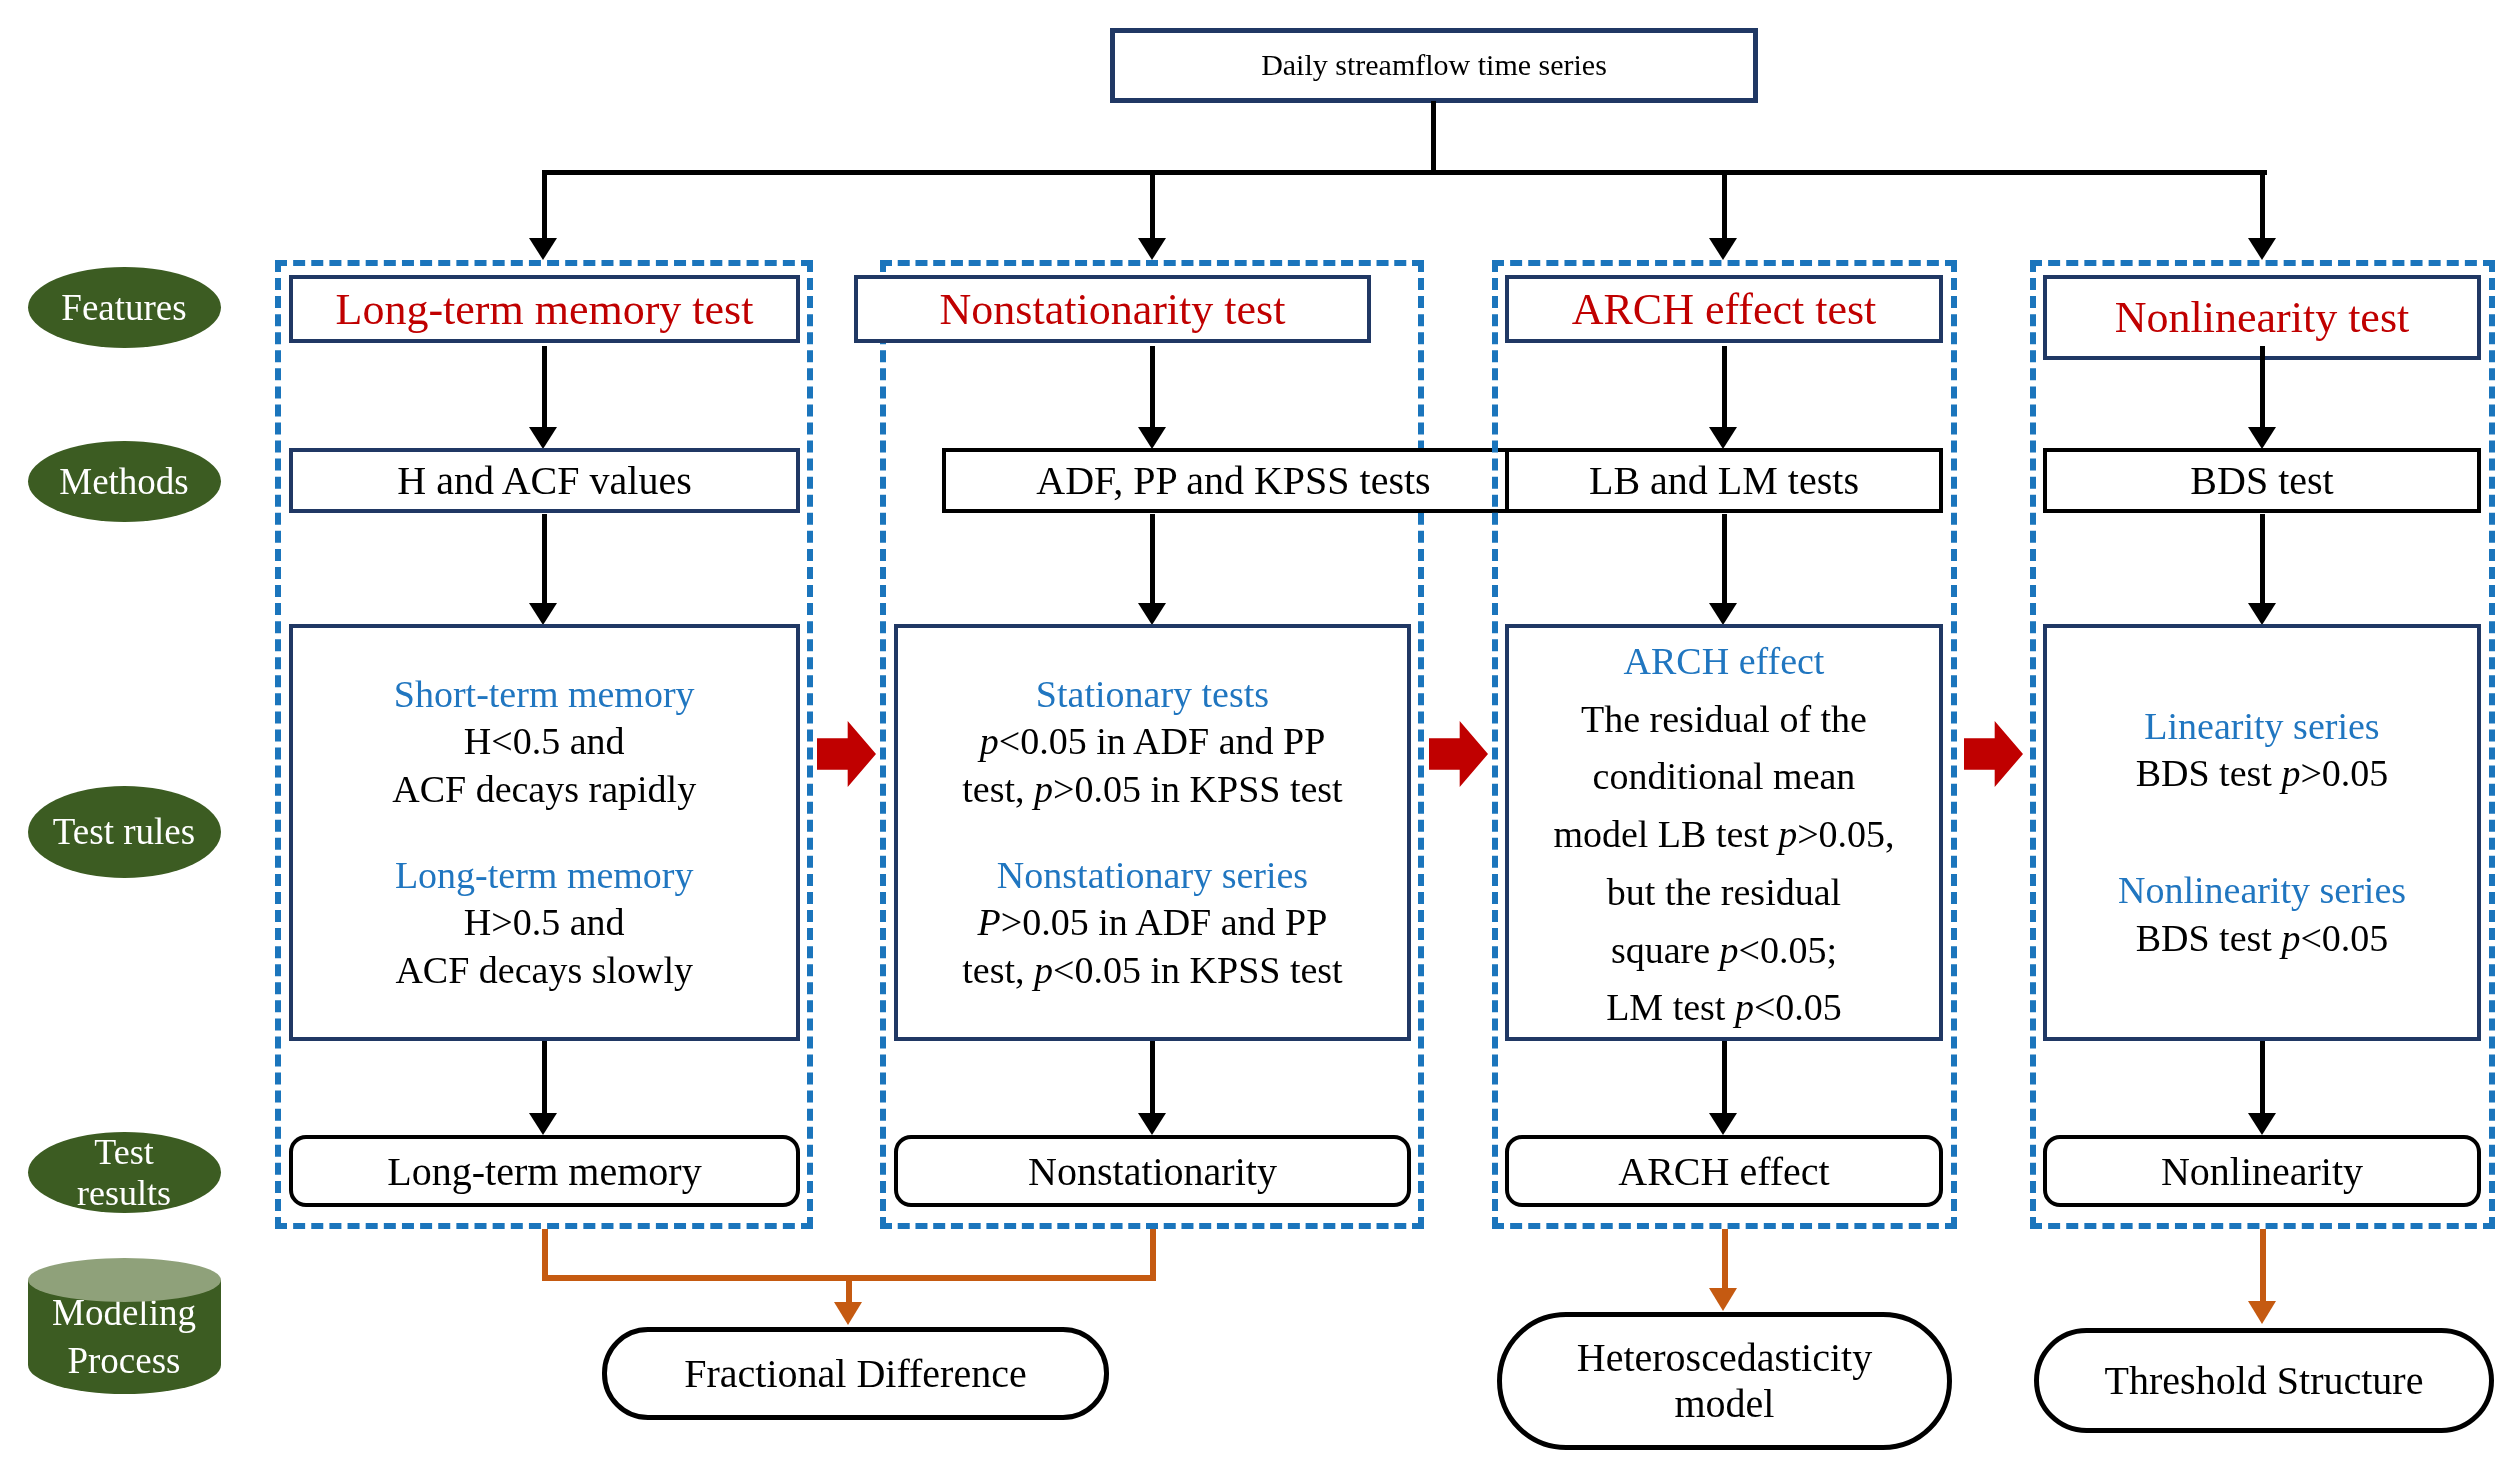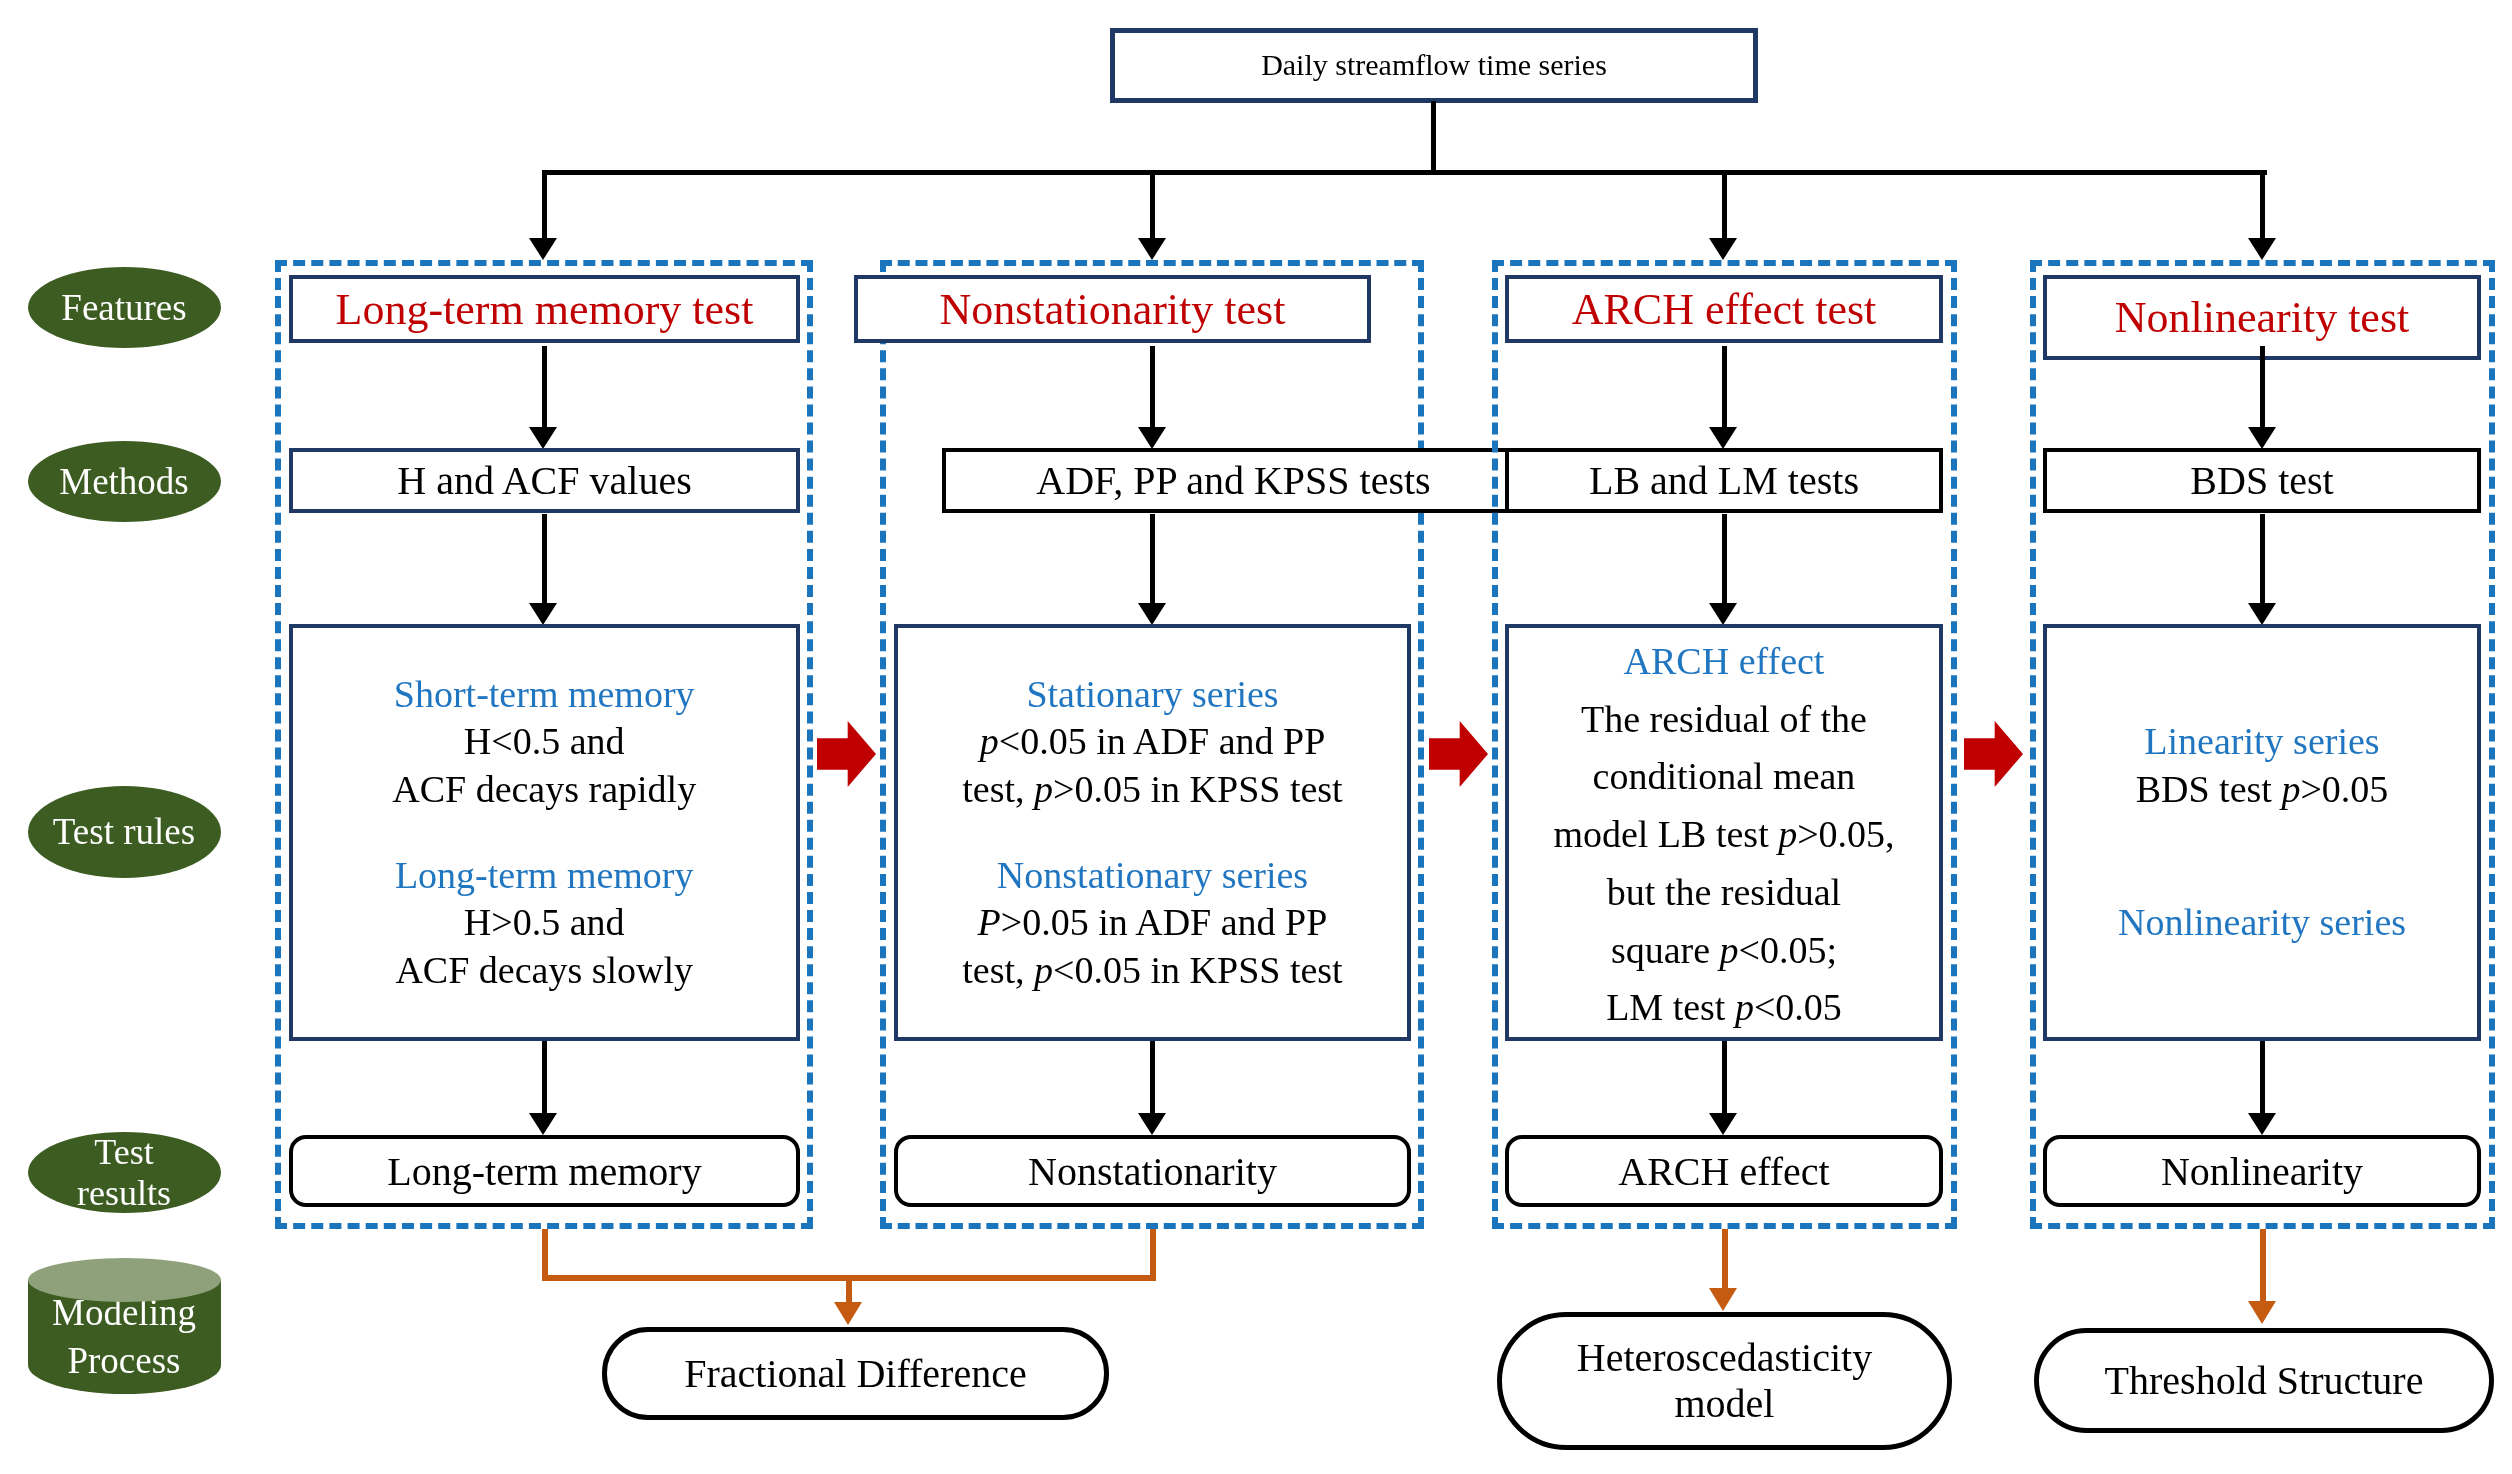--- a/index.html
+++ b/index.html
@@ -81,21 +81,21 @@
     <div class="blockarrow" style="left: 817px; top: 721px; width: 59px; height: 66px;"></div>
     <div class="col" style="left: 880px; top: 260px; width: 544px; height: 969px;"></div>
     <div class="box hdr" style="left: 854px; top: 275px; width: 517px; height: 68px;">Nonstationarity test</div>
     <div class="vline" style="left: 1150px; top: 346px; height: 83px;"></div>
     <div class="ahead" style="left: 1138px; top: 427px;"></div>
     <div class="box mth" style="left: 942px; top: 448px; width: 583px; height: 65px;">ADF, PP and KPSS tests</div>
     <div class="vline" style="left: 1150px; top: 514px; height: 92px;"></div>
     <div class="ahead" style="left: 1138px; top: 603px;"></div>
     <div class="box rules" style="left: 894px; top: 624px; width: 517px; height: 417px;">
       <div class="grp">
-        <div class="rule-heading">Stationary series</div>
+        <div class="rule-heading">Stationary tests</div>
         <div><i>p</i>&lt;0.05 in ADF and PP</div>
         <div>test, <i>p</i>&gt;0.05 in KPSS test</div>
       </div>
       <div class="grp">
         <div class="rule-heading">Nonstationary series</div>
         <div><i>P</i>&gt;0.05 in ADF and PP</div>
         <div>test, <i>p</i>&lt;0.05 in KPSS test</div>
       </div>
     </div>
     <div class="vline" style="left: 1150px; top: 1041px; height: 75px;"></div>
@@ -131,20 +131,21 @@
     <div class="box mth" style="left: 2043px; top: 448px; width: 438px; height: 65px;">BDS test</div>
     <div class="vline" style="left: 2260px; top: 514px; height: 92px;"></div>
     <div class="ahead" style="left: 2248px; top: 603px;"></div>
     <div class="box rules" style="left: 2043px; top: 624px; width: 438px; height: 417px;">
       <div class="grp">
         <div class="rule-heading">Linearity series</div>
         <div>BDS test <i>p</i>&gt;0.05</div>
       </div>
       <div class="grp">
         <div class="rule-heading">Nonlinearity series</div>
+        <div>BDS test <i>p</i>&lt;0.05</div>
       </div>
     </div>
     <div class="vline" style="left: 2260px; top: 1041px; height: 75px;"></div>
     <div class="ahead" style="left: 2248px; top: 1113px;"></div>
     <div class="box res" style="left: 2043px; top: 1135px; width: 438px; height: 72px;">Nonlinearity</div>
     <div class="oline" style="left: 542px; top: 1229px; width: 5.5px; height: 51px;"></div>
     <div class="oline" style="left: 1150px; top: 1229px; width: 5.5px; height: 51px;"></div>
     <div class="oline" style="left: 542px; top: 1275px; width: 614px; height: 5.5px;"></div>
     <div class="oline" style="left: 846px; top: 1275px; width: 5.5px; height: 29px;"></div>
     <div class="ohead" style="left: 834px; top: 1302px;"></div>

